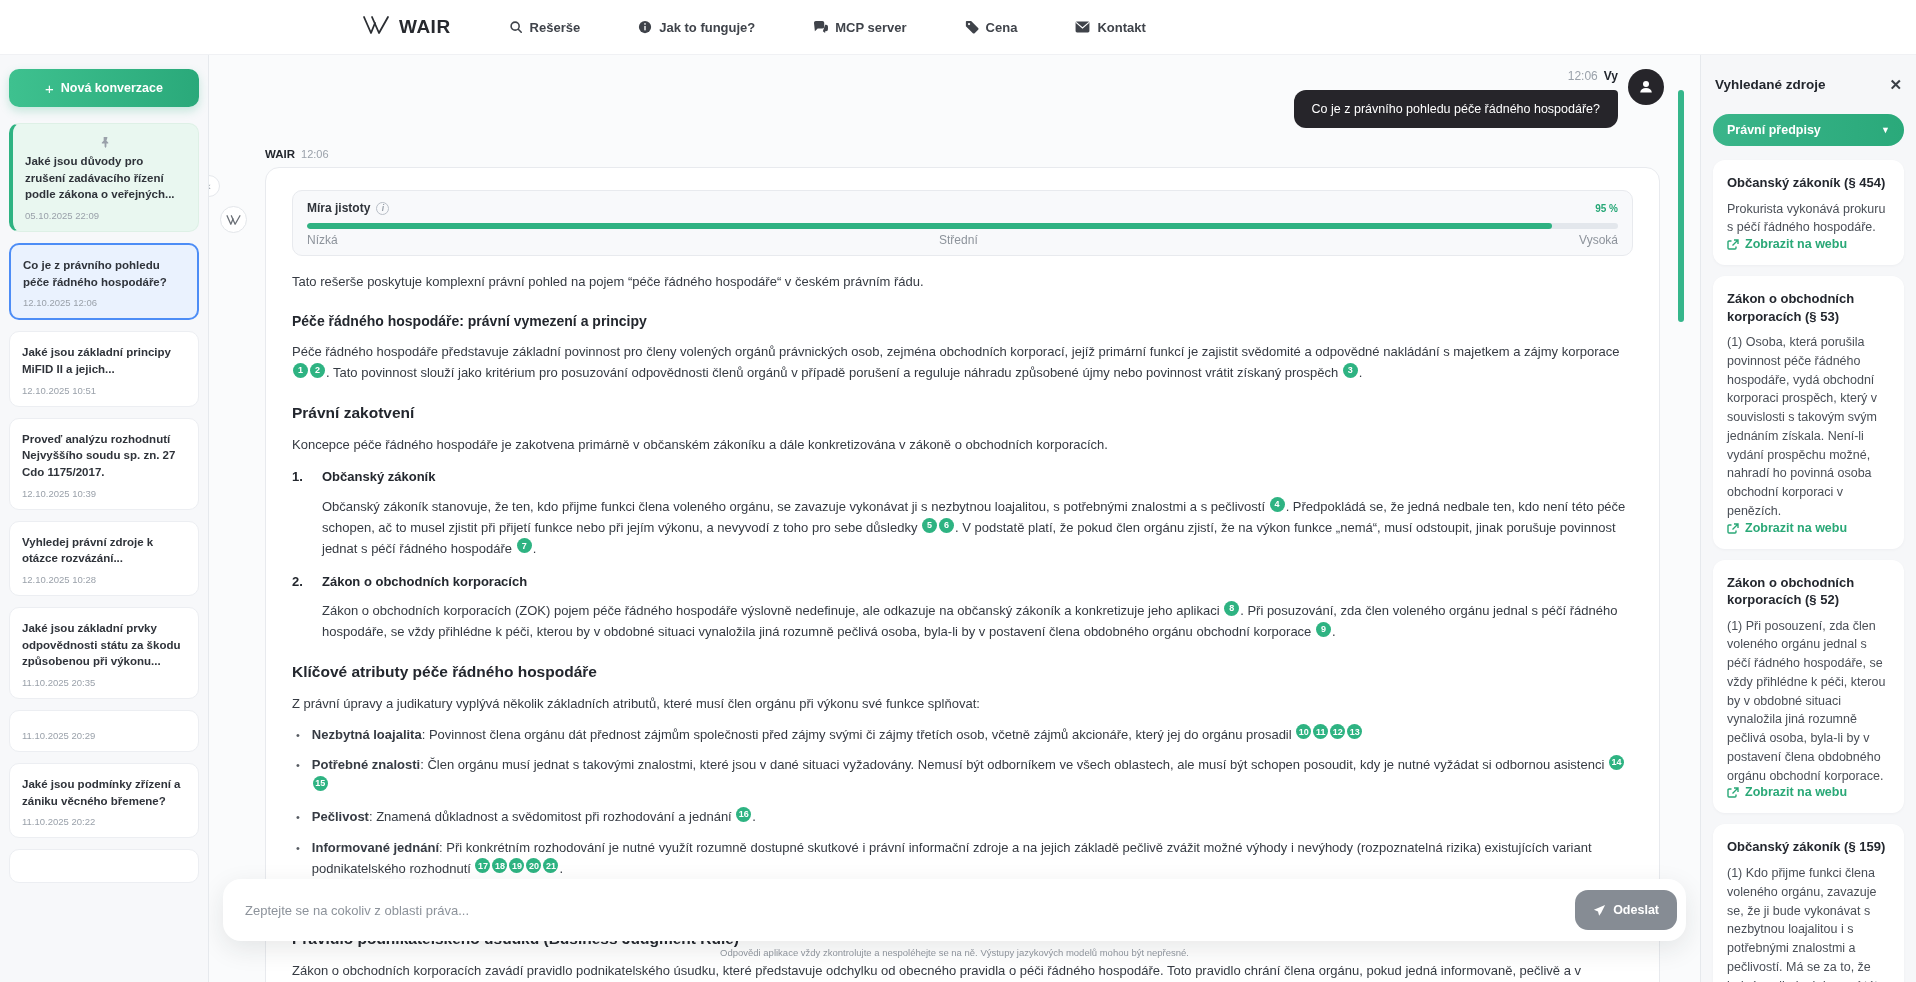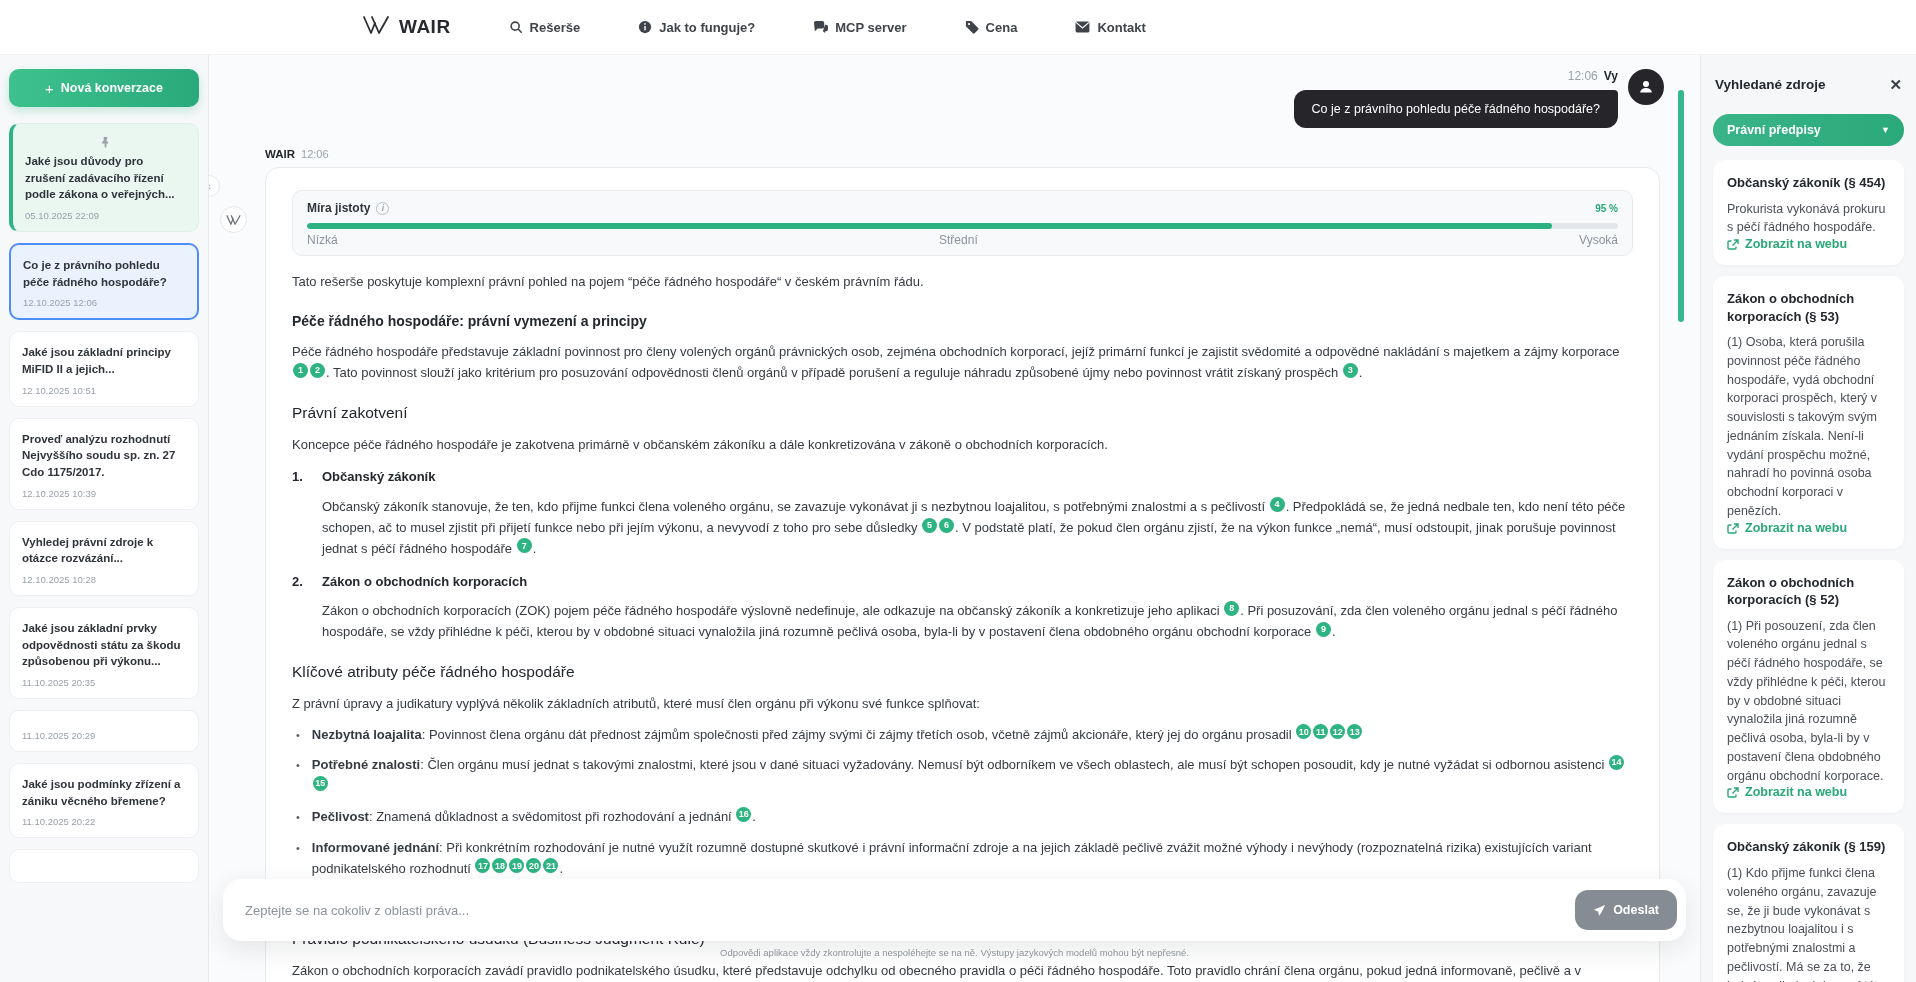--- a/index.html
+++ b/index.html
@@ -51,21 +51,21 @@
   .conf-label { font-size:12px; font-weight:700; color:#2f333a; display:flex; align-items:center; gap:6px; }
   .info-dot { width:13px; height:13px; border-radius:50%; border:1px solid #b9bfc7; color:#9aa1aa; font-size:8.5px; display:flex; align-items:center; justify-content:center; font-style:italic; cursor:pointer; }
   .conf-value { font-size:10px; font-weight:700; color:#27a877; }
   .conf-track { height:6px; background:#e3e7ec; border-radius:3px; overflow:hidden; }
   .conf-fill { height:100%; background:#2fb282; border-radius:3px; }
   .conf-scale { display:flex; justify-content:space-between; margin-top:4px; font-size:12px; color:#8d939b; }
 
   .answer-body { font-size:13px; line-height:1.6; color:#363b43; }
   .answer-body p { margin:9px 0; }
   .answer-body h1 { font-size:14px; font-weight:700; color:#23272e; margin:17px 0 10px; }
-  .answer-body h2 { font-size:15.5px; font-weight:400; color:#23272e; margin:17px 0 8px; }
+  .answer-body h2 { font-size:15.5px; font-weight:700; color:#23272e; margin:17px 0 8px; }
   .cite { display:inline-flex; width:15px; height:15px; border-radius:50%; background:#2eb382; color:#fff; font-size:9px; font-weight:700; align-items:center; justify-content:center; margin:0 1px; transform:translateY(-4px); cursor:pointer; }
   .oli { display:flex; gap:16px; margin:12px 0; }
   .oli-num { font-weight:700; color:#23272e; width:14px; flex:0 0 auto; }
   .oli-title { font-weight:700; color:#23272e; }
   .oli-body { margin-top:9px; }
   .uli { display:flex; gap:12px; margin:10px 0; padding-left:4px; }
   .uli-marker { color:#555a61; flex:0 0 auto; font-size:11px; line-height:1.9; }
 
   
   .composer-wrap { position:absolute; left:14px; right:14px; bottom:24px; }

